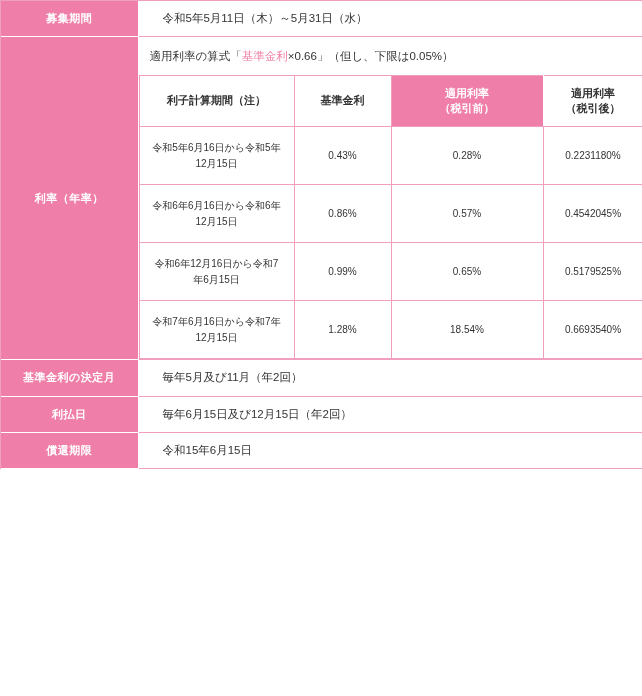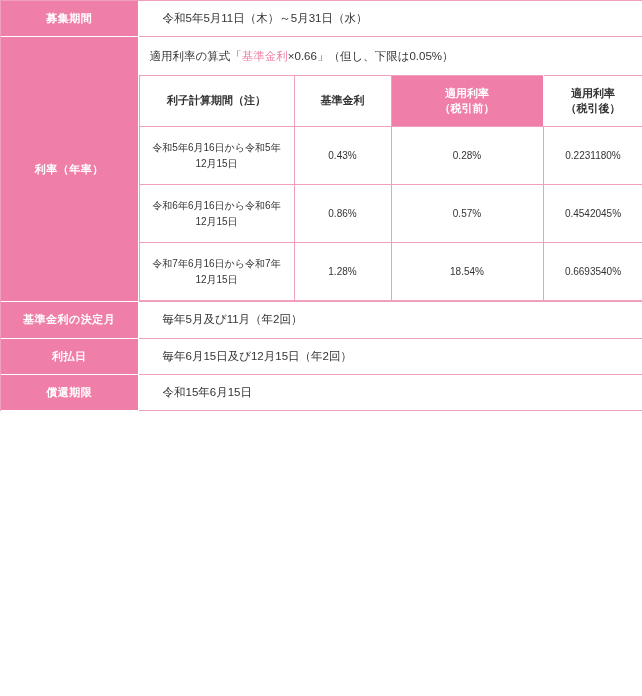--- a/index.html
+++ b/index.html
@@ -144,20 +144,29 @@
                 <td class="period">
                   <span>令和6年6月16日から令和6年</span><br>
                   <span>12月15日</span>
                 </td>
                 <td>0.86%</td>
                 <td>0.57%</td>
                 <td>0.4542045%</td>
               </tr>
               <tr>
                 <td class="period">
+                  <span>令和6年12月16日から令和7</span><br>
+                  <span>年6月15日</span>
+                </td>
+                <td>0.99%</td>
+                <td>0.65%</td>
+                <td>0.5179525%</td>
+              </tr>
+              <tr>
+                <td class="period">
                   <span>令和7年6月16日から令和7年</span><br>
                   <span>12月15日</span>
                 </td>
                 <td>1.28%</td>
                 <td>18.54%</td>
                 <td>0.6693540%</td>
               </tr>
             </tbody>
           </table>
         </td>

